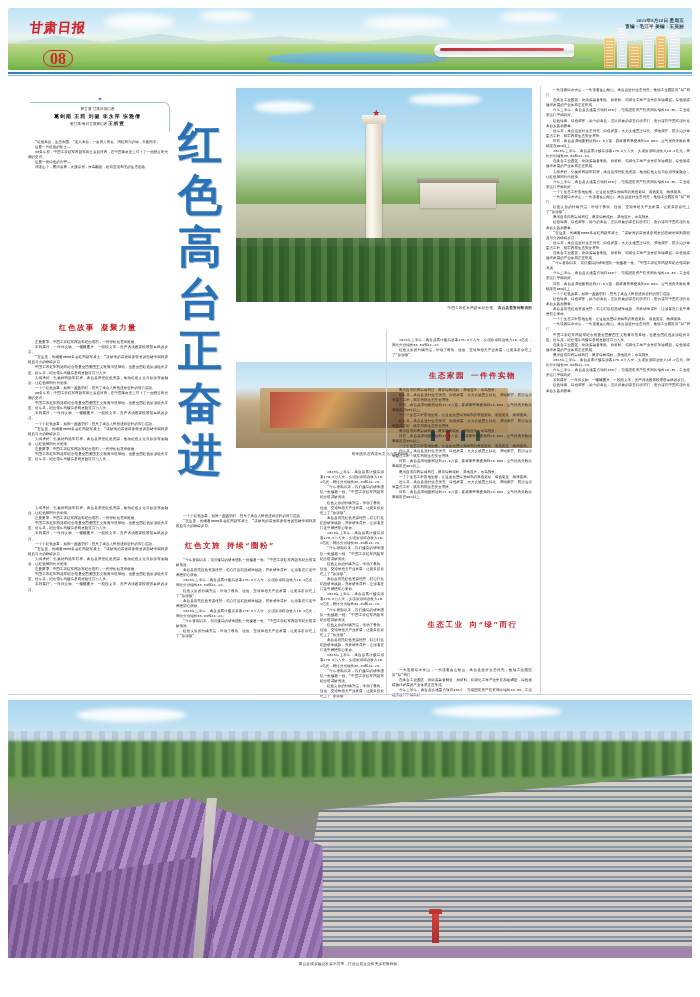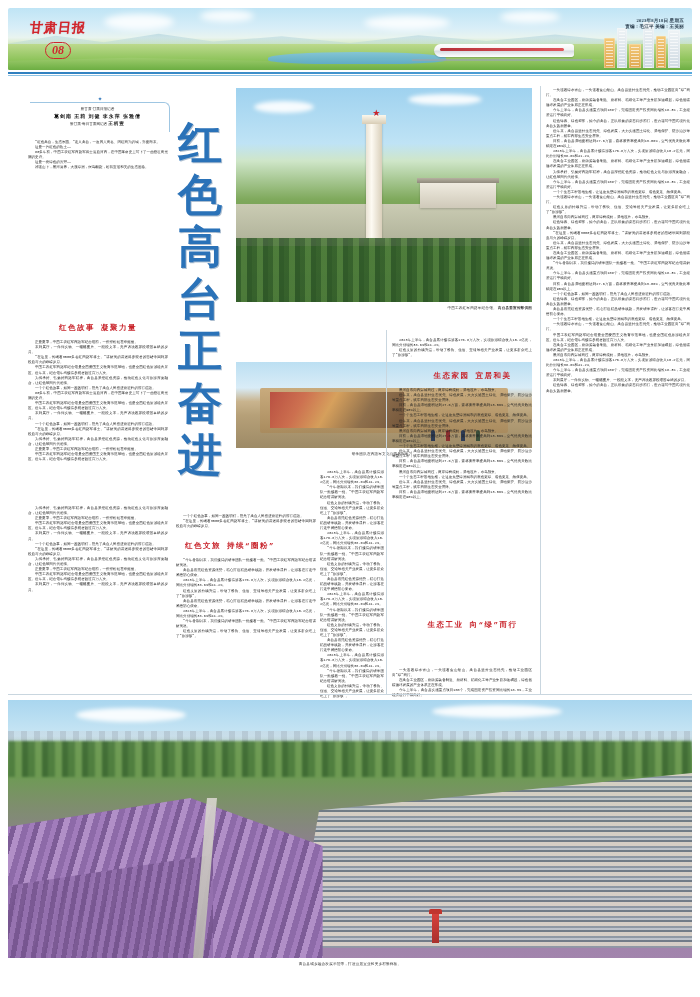--- a/index.html
+++ b/index.html
@@ -39,22 +39,22 @@
   .bld{position:absolute;bottom:0;border-radius:1px 1px 0 0;
     background:linear-gradient(to bottom,#f3c97a,#e0a84f);box-shadow:inset 0 0 0 .5px rgba(255,255,255,.5);}
   .bld.w{background:linear-gradient(to bottom,#eef3f6,#cfdae2);}
   .bld:after{content:"";position:absolute;inset:3px 2px 0 2px;
     background:repeating-linear-gradient(to bottom,rgba(255,255,255,.65) 0 1px,transparent 1px 3px);}
 
   .logo{position:absolute;left:14px;top:12px;width:72px;height:46px;text-align:center;}
   .logo-ch{font-family:"Liberation Serif",serif;font-weight:700;color:#d0252c;
     font-size:13px;letter-spacing:1px;line-height:15px;
     text-shadow:0 0 1px rgba(208,37,44,.6);transform:skewX(-6deg);}
-  .logo-num{margin-top:7px;display:inline-block;color:#d0252c;font-weight:700;
-    font-size:12px;border:1.4px solid #d0252c;border-radius:9px;padding:0 6px;line-height:15px;font-style:italic;}
+  .logo-num{margin-top:15px;display:inline-block;color:#d0252c;font-weight:700;
+    font-size:16px;border:1.4px solid #d0252c;border-radius:9px;padding:0 6px;line-height:15px;}
   .bn-slogan{position:absolute;left:176px;top:14px;width:420px;text-align:left;white-space:nowrap;}
   .bn-main{display:inline-block;font-family:"Liberation Serif",serif;font-weight:700;font-size:25px;
     color:#cf1f27;letter-spacing:2px;
     text-shadow:1px 1px 0 #8f1218, -0.5px -0.5px 0 #f2656a;}
   .bn-sub{display:inline-block;font-weight:700;font-size:13px;color:#cf1f27;letter-spacing:1px;
     margin-left:8px;vertical-align:2px;text-shadow:.5px .5px 0 #8f1218;}
   .bn-date{position:absolute;right:8px;top:10px;text-align:right;color:#2a3d4d;
     font-size:4.6px;line-height:6px;font-weight:700;letter-spacing:.2px;}
 
   .rule-top{position:absolute;left:8px;top:72px;width:684px;height:2px;
@@ -351,21 +351,21 @@
     </div>
   </div>
 
   <div class="col" style="left:392px;top:338px;width:140px;">
     <div class="tx">
       <p>2023年上半年，高台县累计接待游客176.8万人次，实现旅游综合收入10.2亿元，同比分别增长38.6%和41.2%。</p>
       <p>红色文旅的持续升温，带动了餐饮、住宿、交通等相关产业发展，让更多群众吃上了“旅游饭”。</p>
     </div>
   </div>
   <div class="col" style="left:395px;top:370px;width:155px;">
-    <div class="secthead">生态家园 宜居和美</div>
+    <div class="secthead">生态家园 一件件实物</div>
   </div>
   <div class="col" style="left:392px;top:388px;width:140px;">
     <div class="tx">
       <p>黑河自东向西穿城而过，两岸绿树成荫，湿地连片，水鸟翔集。</p>
       <p>近年来，高台县坚持生态优先、绿色发展，大力实施国土绿化、湿地保护、防沙治沙等重点工程，筑牢西部生态安全屏障。</p>
       <p>目前，高台县湿地面积达到27.6万亩，森林覆盖率提高到13.06%，空气优良天数比率稳定在90%以上。</p>
       <p>一个个生态工程落地生根，让这座戈壁绿洲城市的底色更绿、成色更足、颜值更高。</p>
       <p>近年来，高台县坚持生态优先、绿色发展，大力实施国土绿化、湿地保护、防沙治沙等重点工程，筑牢西部生态安全屏障。</p>
       <p>黑河自东向西穿城而过，两岸绿树成荫，湿地连片，水鸟翔集。</p>
       <p>目前，高台县湿地面积达到27.6万亩，森林覆盖率提高到13.06%，空气优良天数比率稳定在90%以上。</p>

